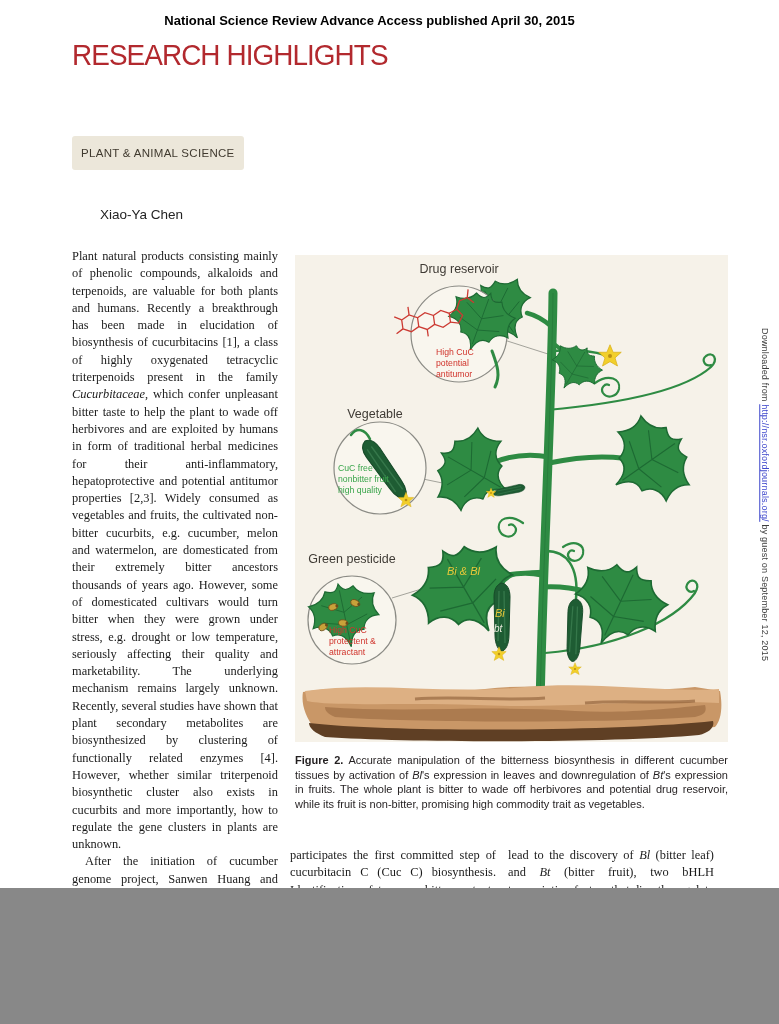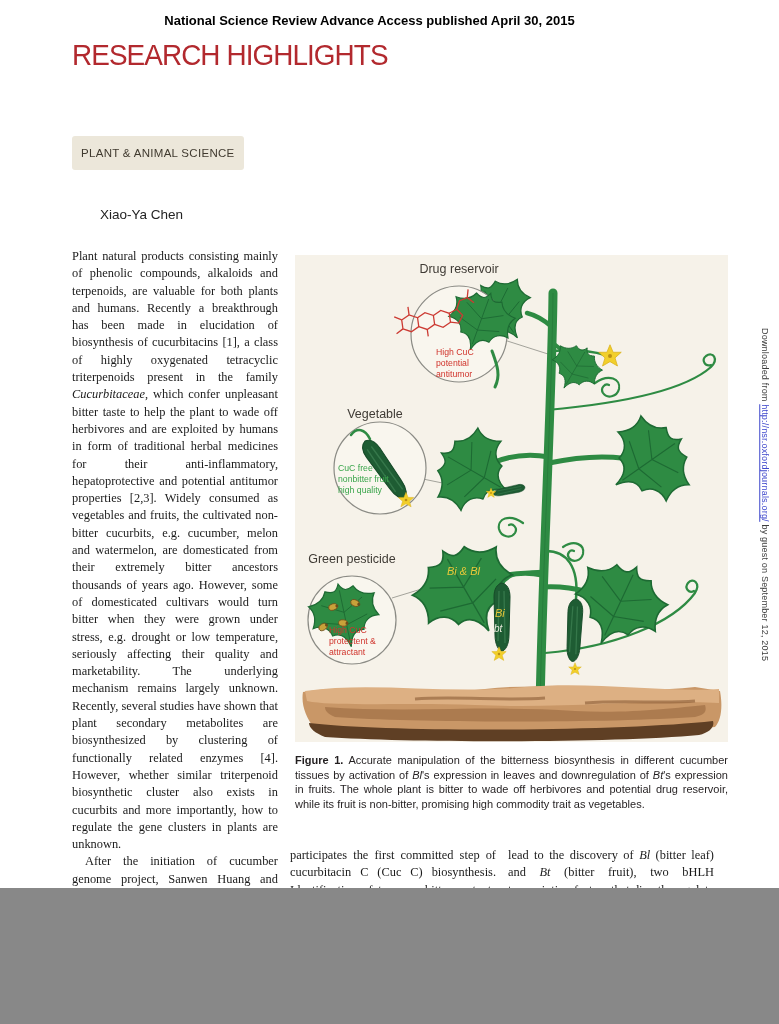--- a/index.html
+++ b/index.html
@@ -202,21 +202,21 @@
         <use href="#bug" transform="translate(28,372) rotate(-30)"></use>
         <text class="note-red" x="34" y="378">High CuC</text>
         <text class="note-red" x="34" y="389">protectent &amp;</text>
         <text class="note-red" x="34" y="400">attractant</text>
       </g>
       <text class="fig-label" x="57" y="308" text-anchor="middle">Green pesticide</text>
     </svg>
   </div>
 
   <div class="fig-caption">
-    <b>Figure 1.</b>
+    <b>Figure 2.</b>
     <span>Accurate manipulation of the bitterness biosynthesis in different cucumber tissues by activation of <i>Bl</i>'s expression in leaves and downregulation of <i>Bt</i>'s expression in fruits. The whole plant is bitter to wade off herbivores and potential drug reservoir, while its fruit is non-bitter, promising high commodity trait as vegetables.</span>
   </div>
 
   <div class="col col3">
     <p>lead to the discovery of <i>Bl</i> (bitter leaf) and <i>Bt</i> (bitter fruit), two bHLH transcription factors that directly regulate the expression of <i>Bi</i> in cucumber leaf and fruit,</p>
   </div>
   <div class="col col2">
     <p>participates the first committed step of cucurbitacin C (Cuc C) biosynthesis. Identification of two non-bitter mutants and analysis of cucumber variation map</p>
   </div>
 

